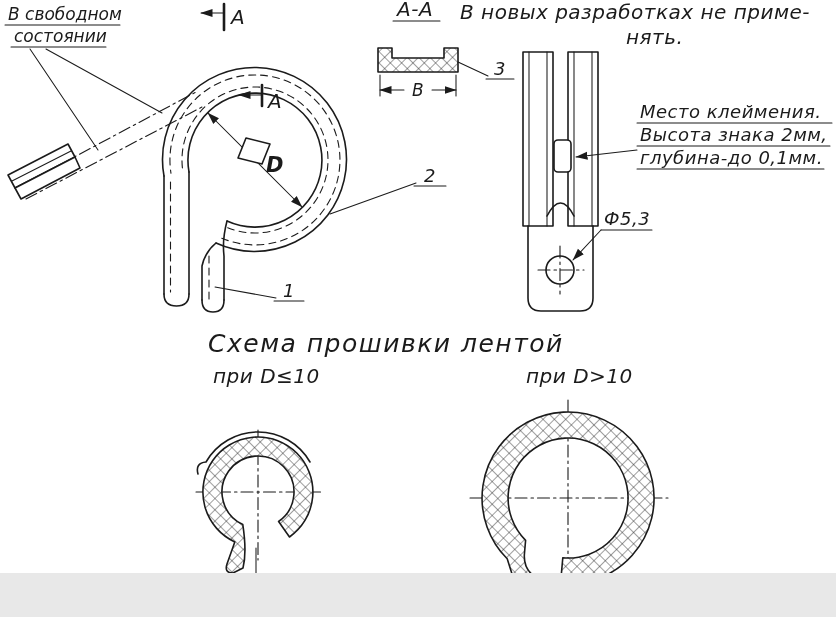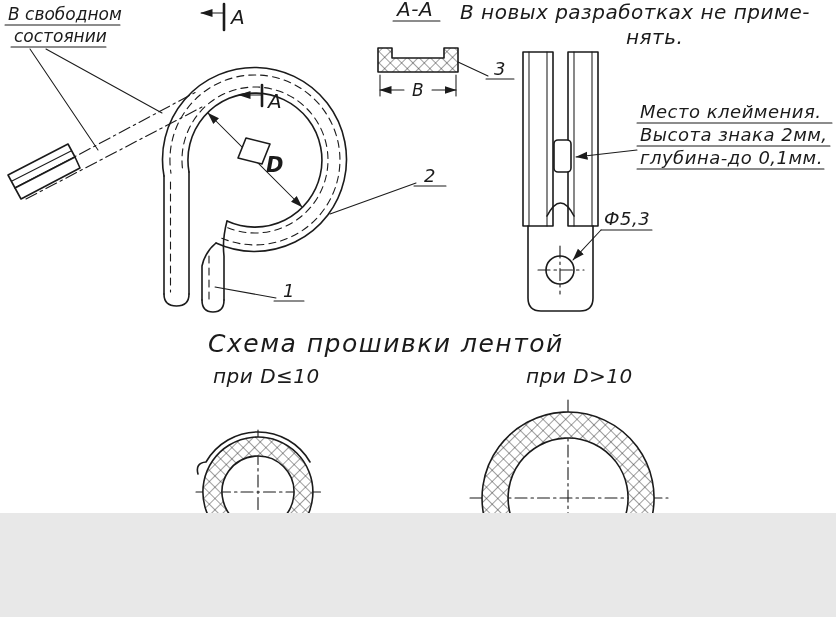--- a/index.html
+++ b/index.html
@@ -1,18 +1,18 @@
 <!DOCTYPE html>
 <html><head>
 <meta charset="utf-8">
 <style>
   html,body{margin:0;padding:0;background:#e8e8e8;}
   .sheet{
     position:relative;
-    width:836px;height:513px;
+    width:836px;height:573px;
     background:#ffffff;
     overflow:hidden;
     font-family:"DejaVu Sans", sans-serif;
   }
   svg{display:block;}
   
   text.hand{
     font-family:"DejaVu Sans", sans-serif;
     font-style:italic;
     fill:#1b1b1b;

